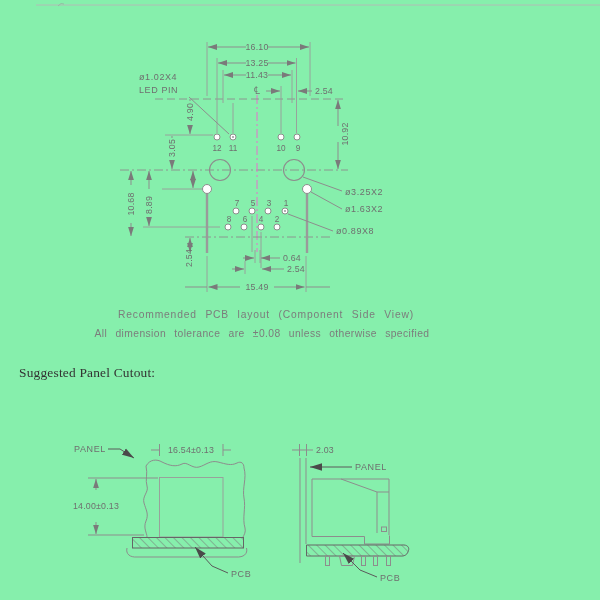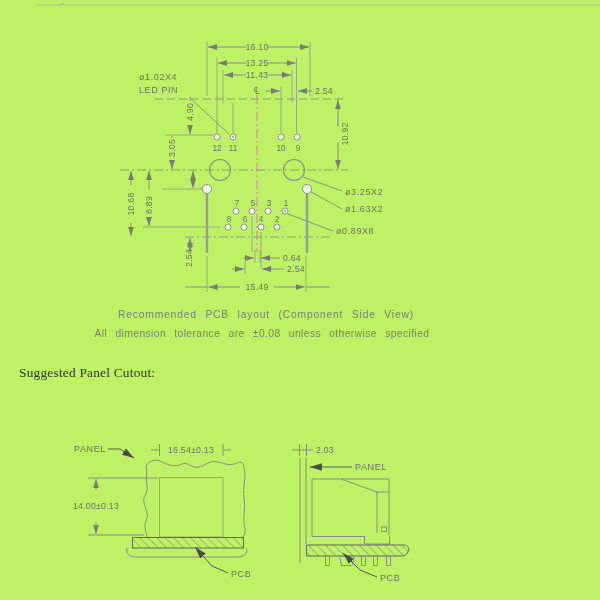--- a/index.html
+++ b/index.html
@@ -1,16 +1,16 @@
 <!DOCTYPE html>
 <html><head>
 <meta charset="utf-8">
 <style>
   html,body{margin:0;padding:0;background:#fff;}
-  #stage{position:relative;width:600px;height:600px;background:#bef264;overflow:hidden;}
+  #stage{position:relative;width:600px;height:600px;background:#86efac;overflow:hidden;}
   svg text{font-family:"Liberation Sans", sans-serif;fill:#6f6f6f;}
   .d{font-size:8.8px;letter-spacing:.2px;}
   .pn{font-size:8.2px;}
   .lbl{font-size:9px;letter-spacing:.6px;}
   .note{font-size:10.3px;fill:#7c7c7c;letter-spacing:.4px;word-spacing:5px;}
   .note1{letter-spacing:.8px;}
   .serif{font-family:"Liberation Serif", serif;font-size:13.4px;fill:#333;letter-spacing:.2px;}
   .ln{stroke:#8d8d8d;stroke-width:1;fill:none;}
   .thin{stroke:#9a9a9a;stroke-width:.9;fill:none;}
   .thk{stroke:#9a9a9a;stroke-width:2.4;fill:none;}

